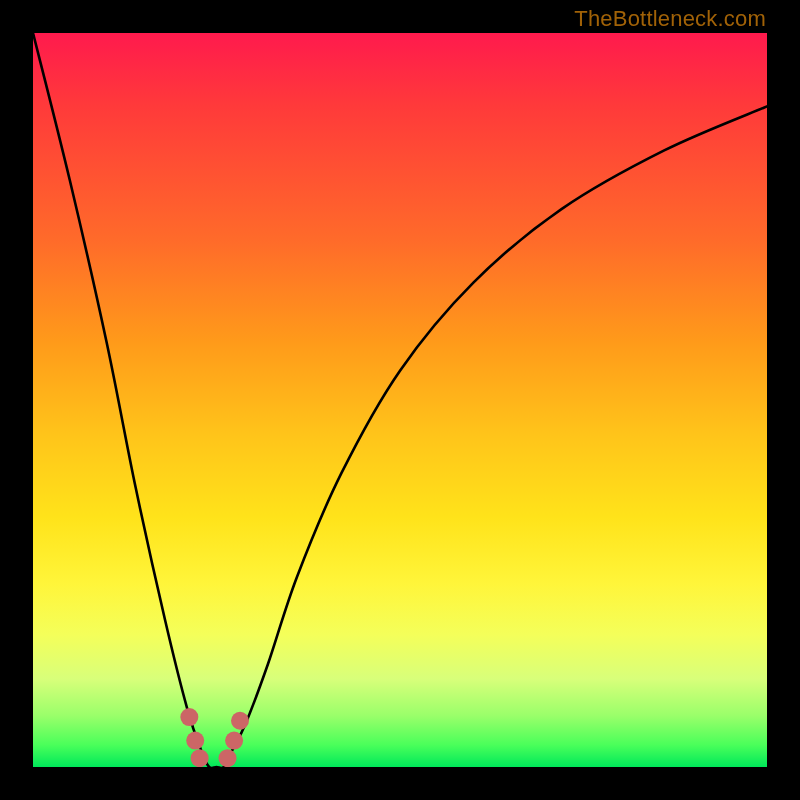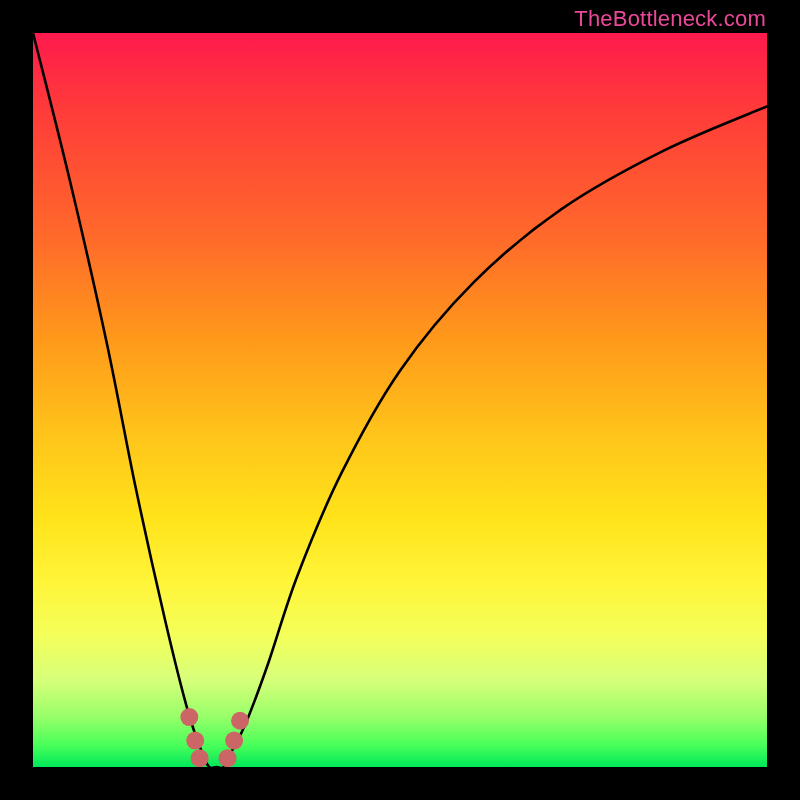--- a/index.html
+++ b/index.html
@@ -38,21 +38,21 @@
       #d8ff7a 88%,
       #9aff6a 93%,
       #4aff5a 97%,
       #00e85a 100%
     );
   }
   .attribution {
     position: absolute;
     top: 6px;
     right: 34px;
-    color: #ec4899;
+    color: #a16207;
     font-size: 22px;
     font-weight: 500;
     letter-spacing: 0.2px;
   }
   svg.curve {
     position: absolute;
     top: 0;
     left: 0;
     width: 734px;
     height: 734px;

